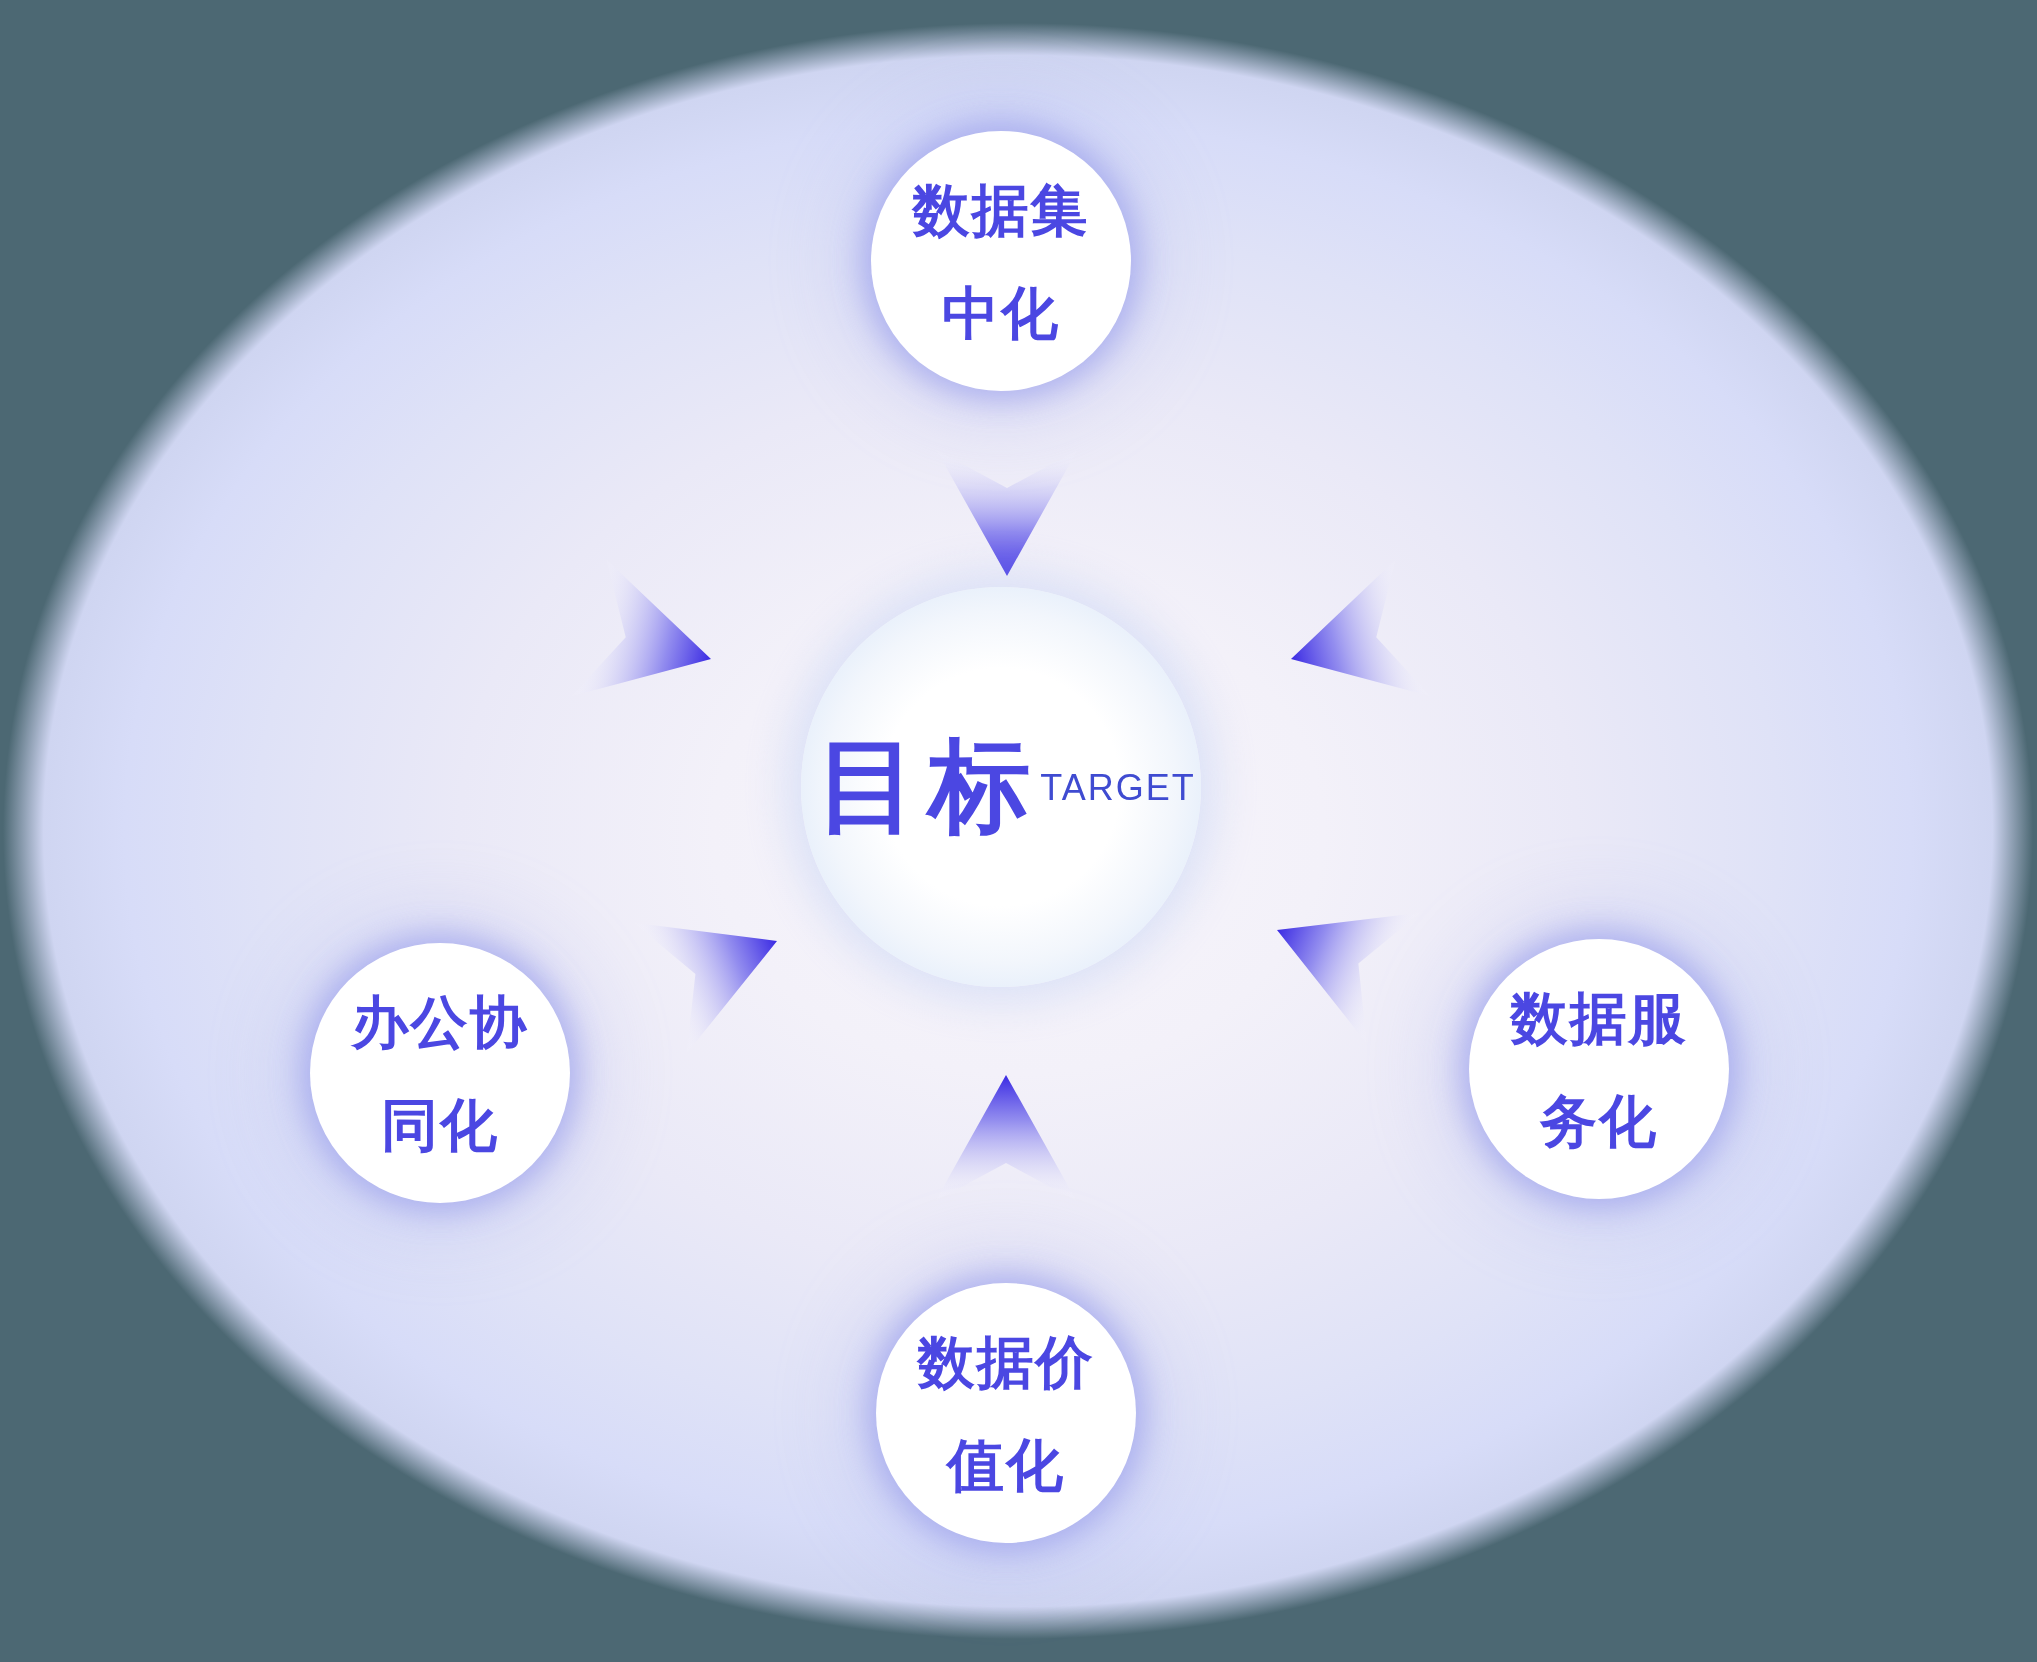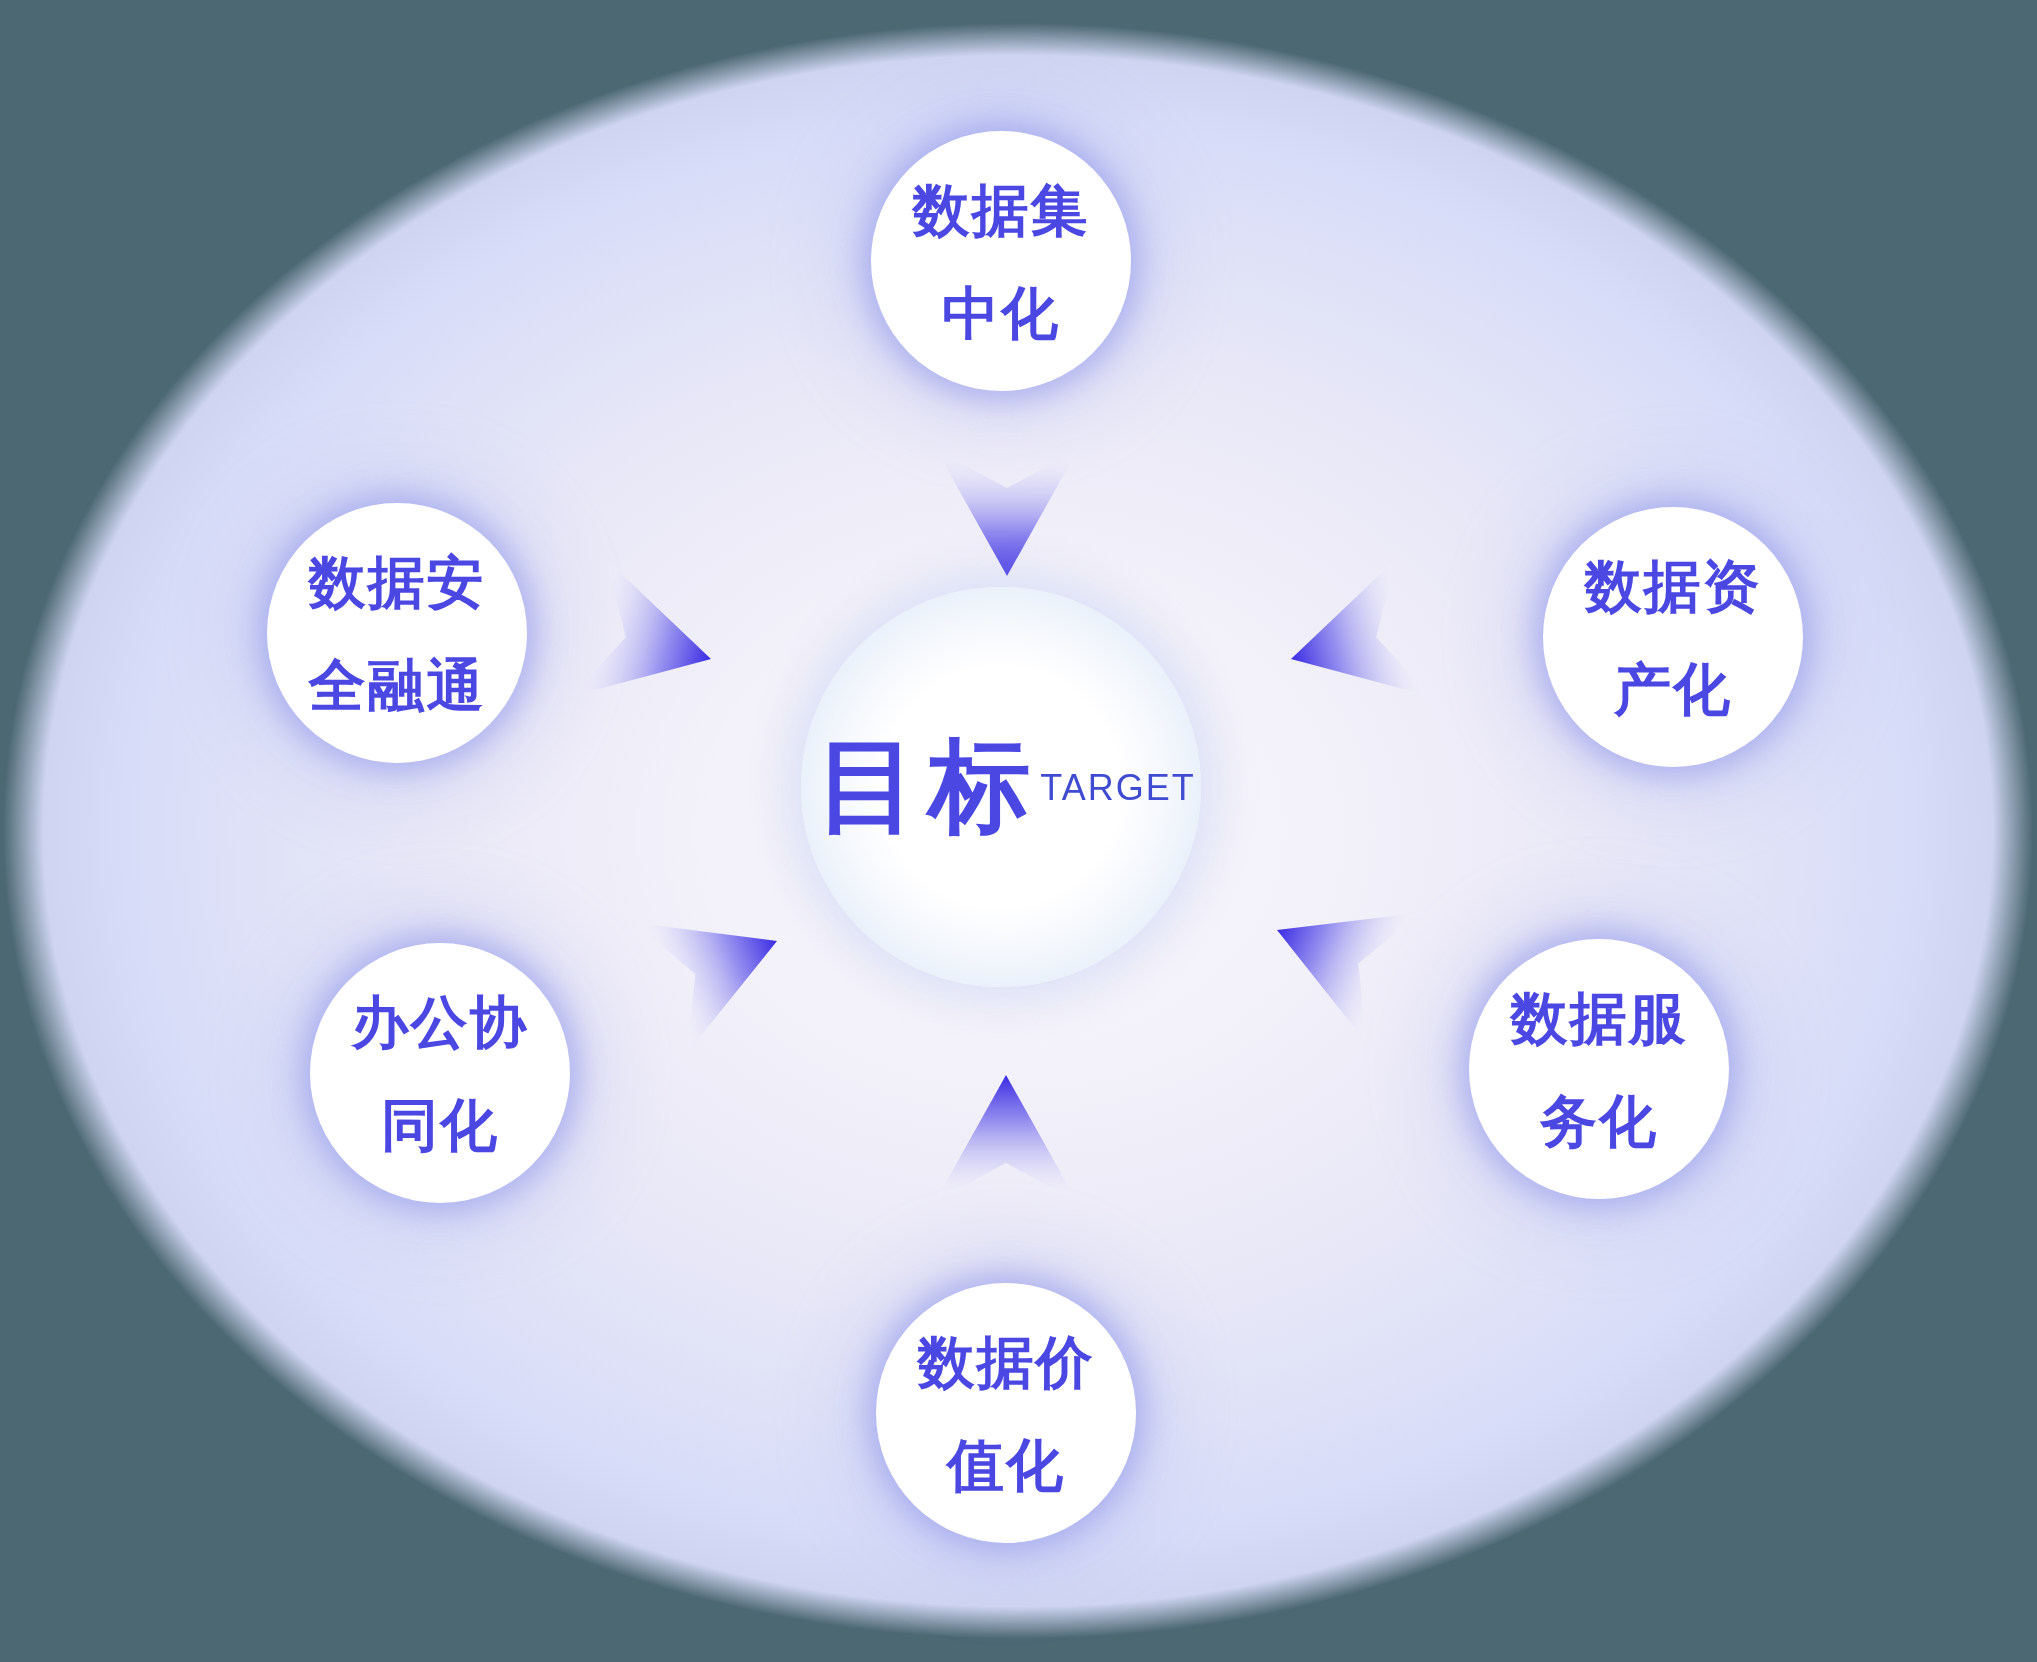--- a/index.html
+++ b/index.html
@@ -112,38 +112,30 @@
   <div class="center-node">
     <div class="center-title">目标</div>
     <div class="center-subtitle">TARGET</div>
   </div>
 
   <div class="node node-top">
     <span>数据集</span>
     <span>中化</span>
   </div>
 
-  <div class="node node-top-right">
-    <span>数据资</span>
-    <span>产化</span>
-  </div>
 
   <div class="node node-bottom-right">
     <span>数据服</span>
     <span>务化</span>
   </div>
 
   <div class="node node-bottom">
     <span>数据价</span>
     <span>值化</span>
   </div>
 
   <div class="node node-bottom-left">
     <span>办公协</span>
     <span>同化</span>
   </div>
 
-  <div class="node node-top-left">
-    <span>数据安</span>
-    <span>全融通</span>
-  </div>
 
 </div>
 
 </body></html>

